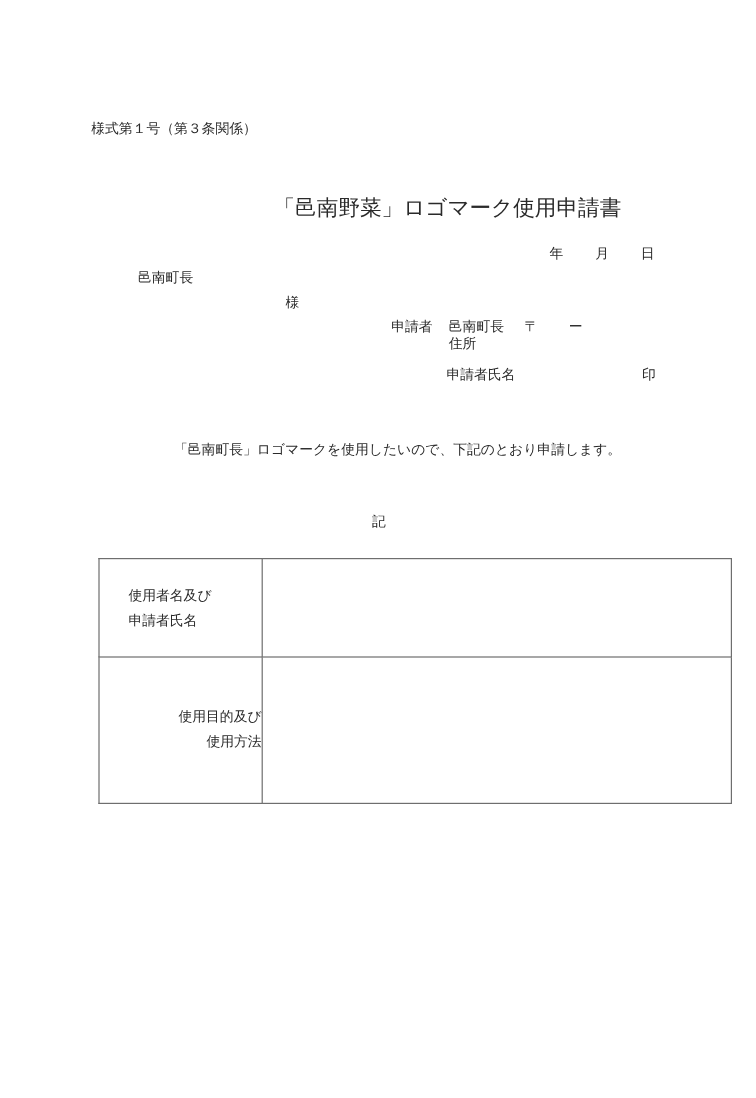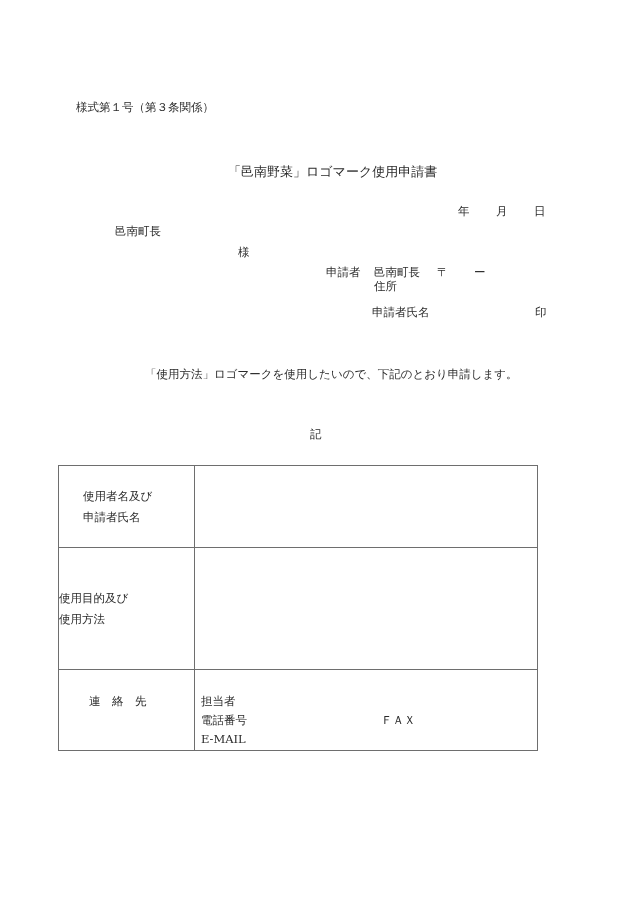--- a/index.html
+++ b/index.html
@@ -1,82 +1,67 @@
 <!DOCTYPE html>
 <html><head>
 <meta charset="utf-8">
 <style>
   html, body { margin:0; padding:0; }
   body { width:630px; height:915px; background:#ffffff; position:relative; overflow:hidden;
          font-family:"DejaVu Serif", "Liberation Serif", serif; color:#2a2a2a; font-size:11.5px; }
   .abs { position:absolute; white-space:nowrap; line-height:1; }
-  table.form { position:absolute; left:58px; top:465px; width:480px; border-collapse:collapse;border-radius:13px; }
+  table.form { position:absolute; left:82px; top:465px; width:528px; border-collapse:collapse;border-radius:13px; }
   table.form td { border:1px solid #6e6e6e; padding:0; vertical-align:middle; }
   td.label { width:135px; }
   .cell-inner { position:relative; }
 </style>
 </head>
 <body>
 
 <div class="abs" style="left:76px;top:102px;">様式第１号（第３条関係）</div>
 
-<div class="abs" style="left:228px;top:165px;font-size:13px;">「邑南野菜」ロゴマーク使用申請書</div>
+<div class="abs" style="left:228px;top:165px;font-size:18px;">「邑南野菜」ロゴマーク使用申請書</div>
 
 <div>
   <span class="abs" style="left:458px;top:206px;">年</span>
   <span class="abs" style="left:496px;top:206px;">月</span>
   <span class="abs" style="left:534px;top:206px;">日</span>
 </div>
 
 <div class="abs" style="left:102px;top:226px;margin-left:13px;">邑南町長</div>
 <div class="abs" style="left:238px;top:247px;">様</div>
 
 <div>
   <span class="abs" style="left:326px;top:267px;">申請者</span>
   <span class="abs" style="left:374px;top:267px;">邑南町長</span>
   <span class="abs" style="left:437px;top:267px;">〒</span>
   <span class="abs" style="left:474px;top:267px;">ー</span>
   <span class="abs" style="left:374px;top:281px;">住所</span>
   <span class="abs" style="left:372px;top:307px;text-align:right;">申請者氏名</span>
   <span class="abs" style="left:535px;top:307px;">印</span>
 </div>
 
-<div class="abs" style="left:145px;top:369px;">「使用方法」ロゴマークを使用したいので、下記のとおり申請します。</div>
+<div class="abs" style="left:145px;top:369px;">「邑南町長」ロゴマークを使用したいので、下記のとおり申請します。</div>
 
 <div class="abs" style="left:310px;top:429px;">記</div>
 
 <table class="form">
   <tbody>
       <tr style="height:82px;">
     <td class="label">
       <div style="padding-left:24px;line-height:21px;">
         <div>使用者名及び</div>
         <div>申請者氏名</div>
       </div>
     </td>
     <td></td>
   </tr>
   <tr style="height:122px;">
     <td class="label">
-      <div style="text-align:left;line-height:21px;font-family:Liberation Mono, monospace;">
+      <div style="text-align:right;line-height:21px;font-family:Liberation Mono, monospace;">
         <div>使用目的及び</div>
         <div>使用方法</div>
       </div>
     </td>
     <td></td>
   </tr>
-  <tr style="height:81px;">
-    <td class="label" style="vertical-align:top;">
-      <div style="padding-left:30px;padding-top:24px;">連　絡　先</div>
-    </td>
-    <td style="vertical-align:top;">
-      <div class="cell-inner" style="padding-left:6px;padding-top:22px;line-height:19px;">
-        <div>担当者</div>
-        <div style="position:relative;">
-          <span>電話番号</span>
-          <span style="position:absolute;left:180px;top:0;">ＦＡＸ</span>
-        </div>
-        <div>E-MAIL</div>
-      </div>
-    </td>
-  </tr>
 </tbody>
   </table>
 
 </body></html>

